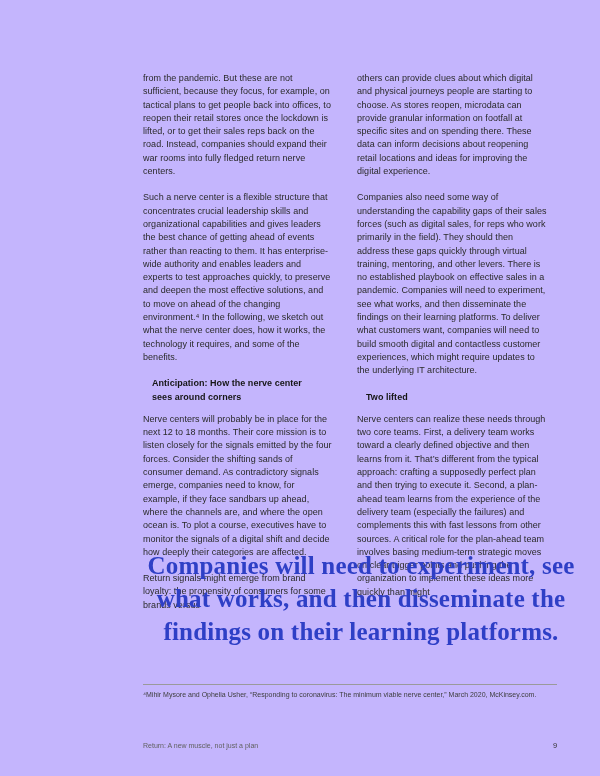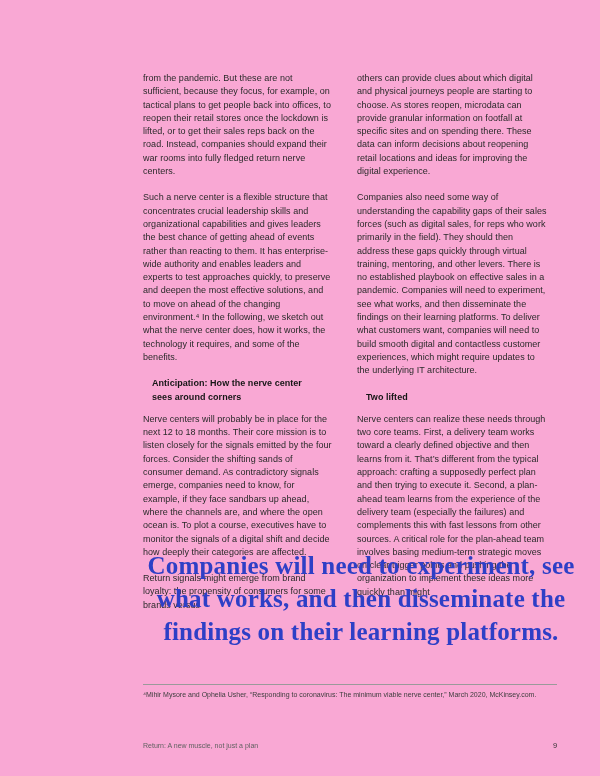--- a/index.html
+++ b/index.html
@@ -4,21 +4,21 @@
 <style>
   html, body {
     margin: 0;
     padding: 0;
     background: #ffffff;
   }
   .page {
     position: relative;
     width: 600px;
     height: 776px;
-    background: #f9a8d4;
+    background: #c4b5fd;
     overflow: hidden;
     font-family: "Liberation Sans", sans-serif;
   }
   .content {
     position: absolute;
     top: 72px;
     left: 143px;
     display: flex;
     gap: 24px;
   }

